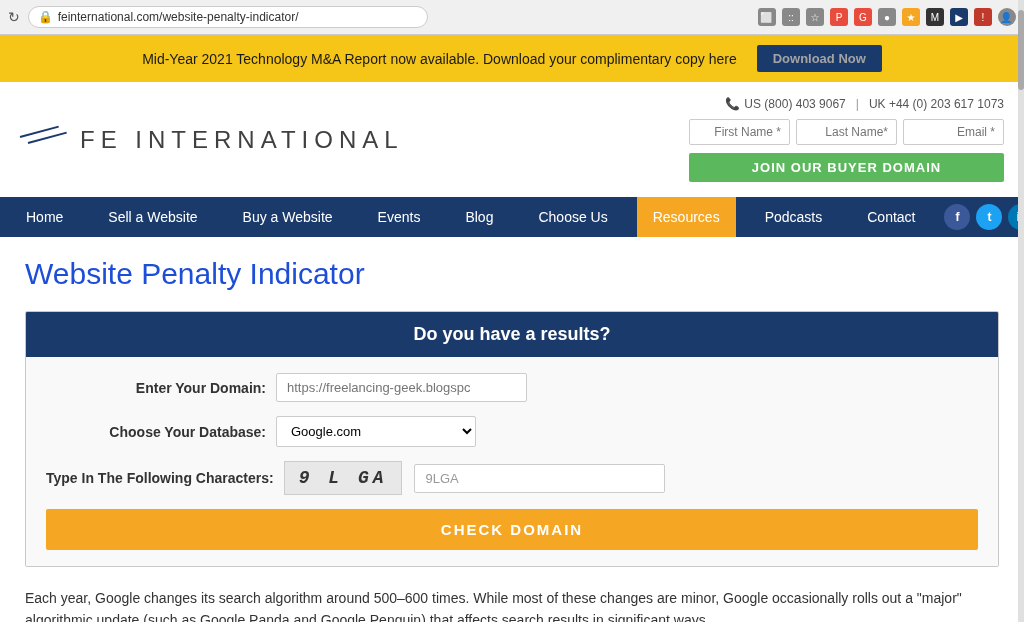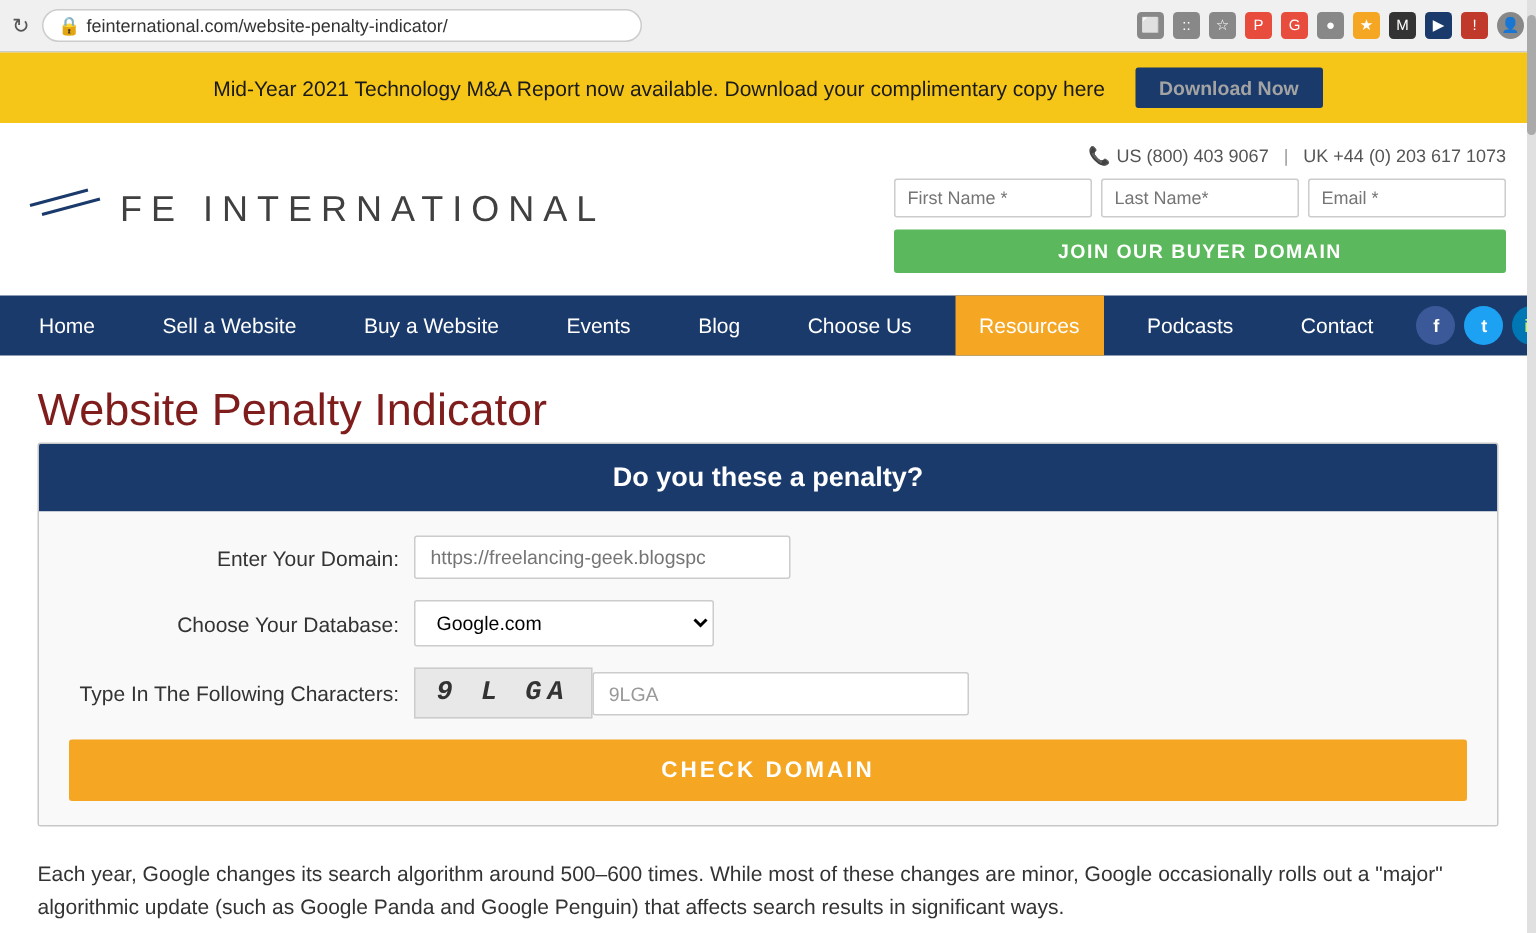--- a/index.html
+++ b/index.html
@@ -73,22 +73,23 @@
     .logo-text { font-size: 24px; letter-spacing: 6px; color: #404040; font-weight: 400; }
 
     .header-right { display: flex; flex-direction: column; align-items: flex-end; gap: 8px; }
     .contact-info { font-size: 12px; color: #555; display: flex; align-items: center; gap: 4px; }
     .contact-divider { margin: 0 6px; color: #999; }
     .form-row { display: flex; gap: 6px; align-items: center; }
     .form-row input {
       border: 1px solid #ccc;
       padding: 5px 8px;
       font-size: 12px;
-      width: 132px;
-      border-radius: 2px;
+      width: 101px;
+      border-radius: 2px;
+      text-align: right;
     }
     .join-btn {
       background: #5cb85c;
       color: #fff;
       border: none;
       padding: 7px 20px;
       font-size: 13px;
       font-weight: bold;
       cursor: pointer;
       border-radius: 2px;
@@ -123,23 +124,23 @@
     }
     .social-fb { background: #3b5998; color: #fff; }
     .social-tw { background: #1da1f2; color: #fff; }
     .social-li { background: #0077b5; color: #bef264; }
     .social-ig { background: #c13584; color: #fff; }
 
     
     .main-content { padding: 20px 25px; }
     .page-title {
       font-size: 30px;
-      color: #7f1d1d;
+      color: #1d4ed8;
       font-weight: 400;
-      margin-bottom: 4px;
+      margin-bottom: 20px;
     }
 
     
     .tool-card {
       border: 1px solid #c8c8c8;
       border-radius: 2px;
       overflow: hidden;
       margin-bottom: 20px;
     }
     .tool-card-header {
@@ -152,42 +153,42 @@
     }
     .tool-card-body { padding: 16px 20px; background: #f9f9f9; }
     .form-field {
       display: flex;
       align-items: center;
       margin-bottom: 14px;
       gap: 10px;
     }
     .form-label {
       font-size: 14px;
-      font-weight: normal;
+      font-weight: bold;
       color: #333;
       min-width: 220px;
       text-align: right;
     }
     .form-field input[type="text"] {
       border: 1px solid #ccc;
       padding: 6px 10px;
       font-size: 13px;
       width: 251px;
       border-radius: 2px;
       color: #999;
     }
     .form-field select {
       border: 1px solid #ccc;
       padding: 6px 10px;
       font-size: 13px;
       width: 200px;
       border-radius: 2px;
       background: #fff;
     }
-    .captcha-area { display: flex; align-items: center; }
+    .captcha-area { display: flex; align-items: center; gap: 12px; }
     .captcha-image {
       background: #e8e8e8;
       border: 1px solid #ccc;
       padding: 6px 14px;
       font-size: 18px;
       font-weight: bold;
       color: #333;
       letter-spacing: 4px;
       font-style: italic;
       font-family: 'Courier New', monospace;
@@ -303,21 +304,21 @@
     <div class="social-icon social-tw">t</div>
     <div class="social-icon social-li">in</div>
     <div class="social-icon social-ig">ig</div>
   </div>
 </nav>
 
 <div class="main-content">
   <h1 class="page-title">Website Penalty Indicator</h1>
 
   <div class="tool-card">
-    <div class="tool-card-header">Do you these a penalty?</div>
+    <div class="tool-card-header">Do you have a results?</div>
     <div class="tool-card-body">
       <div class="form-field">
         <label class="form-label">Enter Your Domain:</label>
         <input type="text" placeholder="https://freelancing-geek.blogspc" style="">
       </div>
       <div class="form-field">
         <label class="form-label">Choose Your Database:</label>
         <select>
           <option>Google.com</option>
           <option>Google.co.uk</option>

